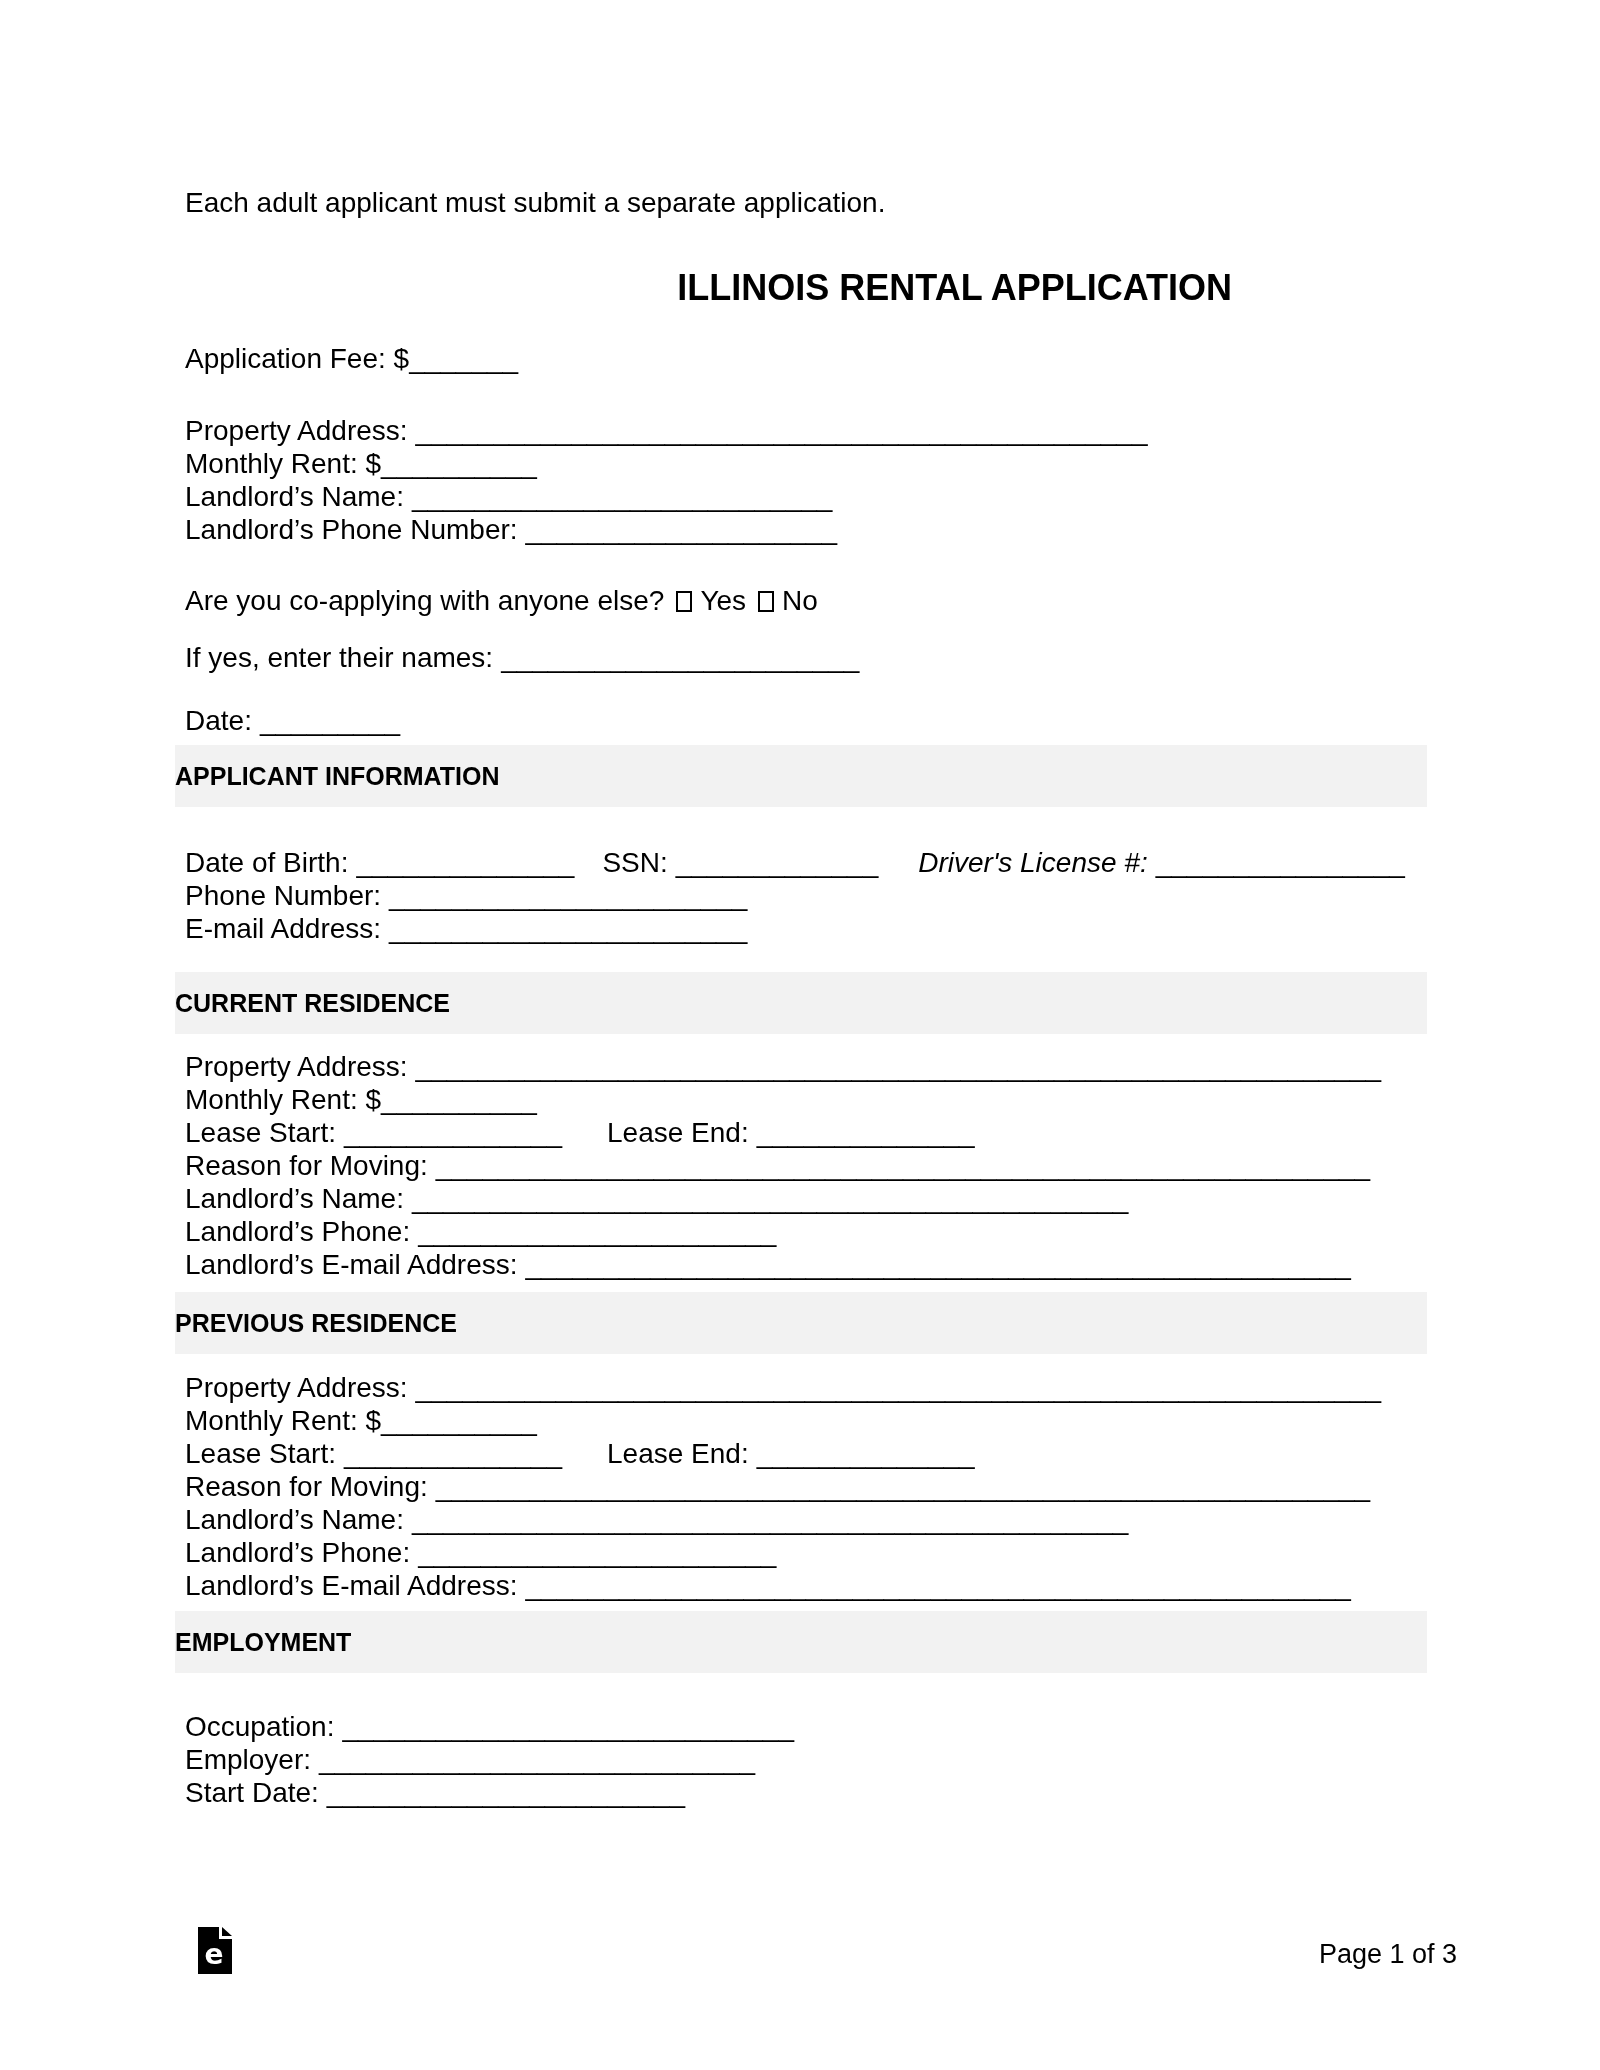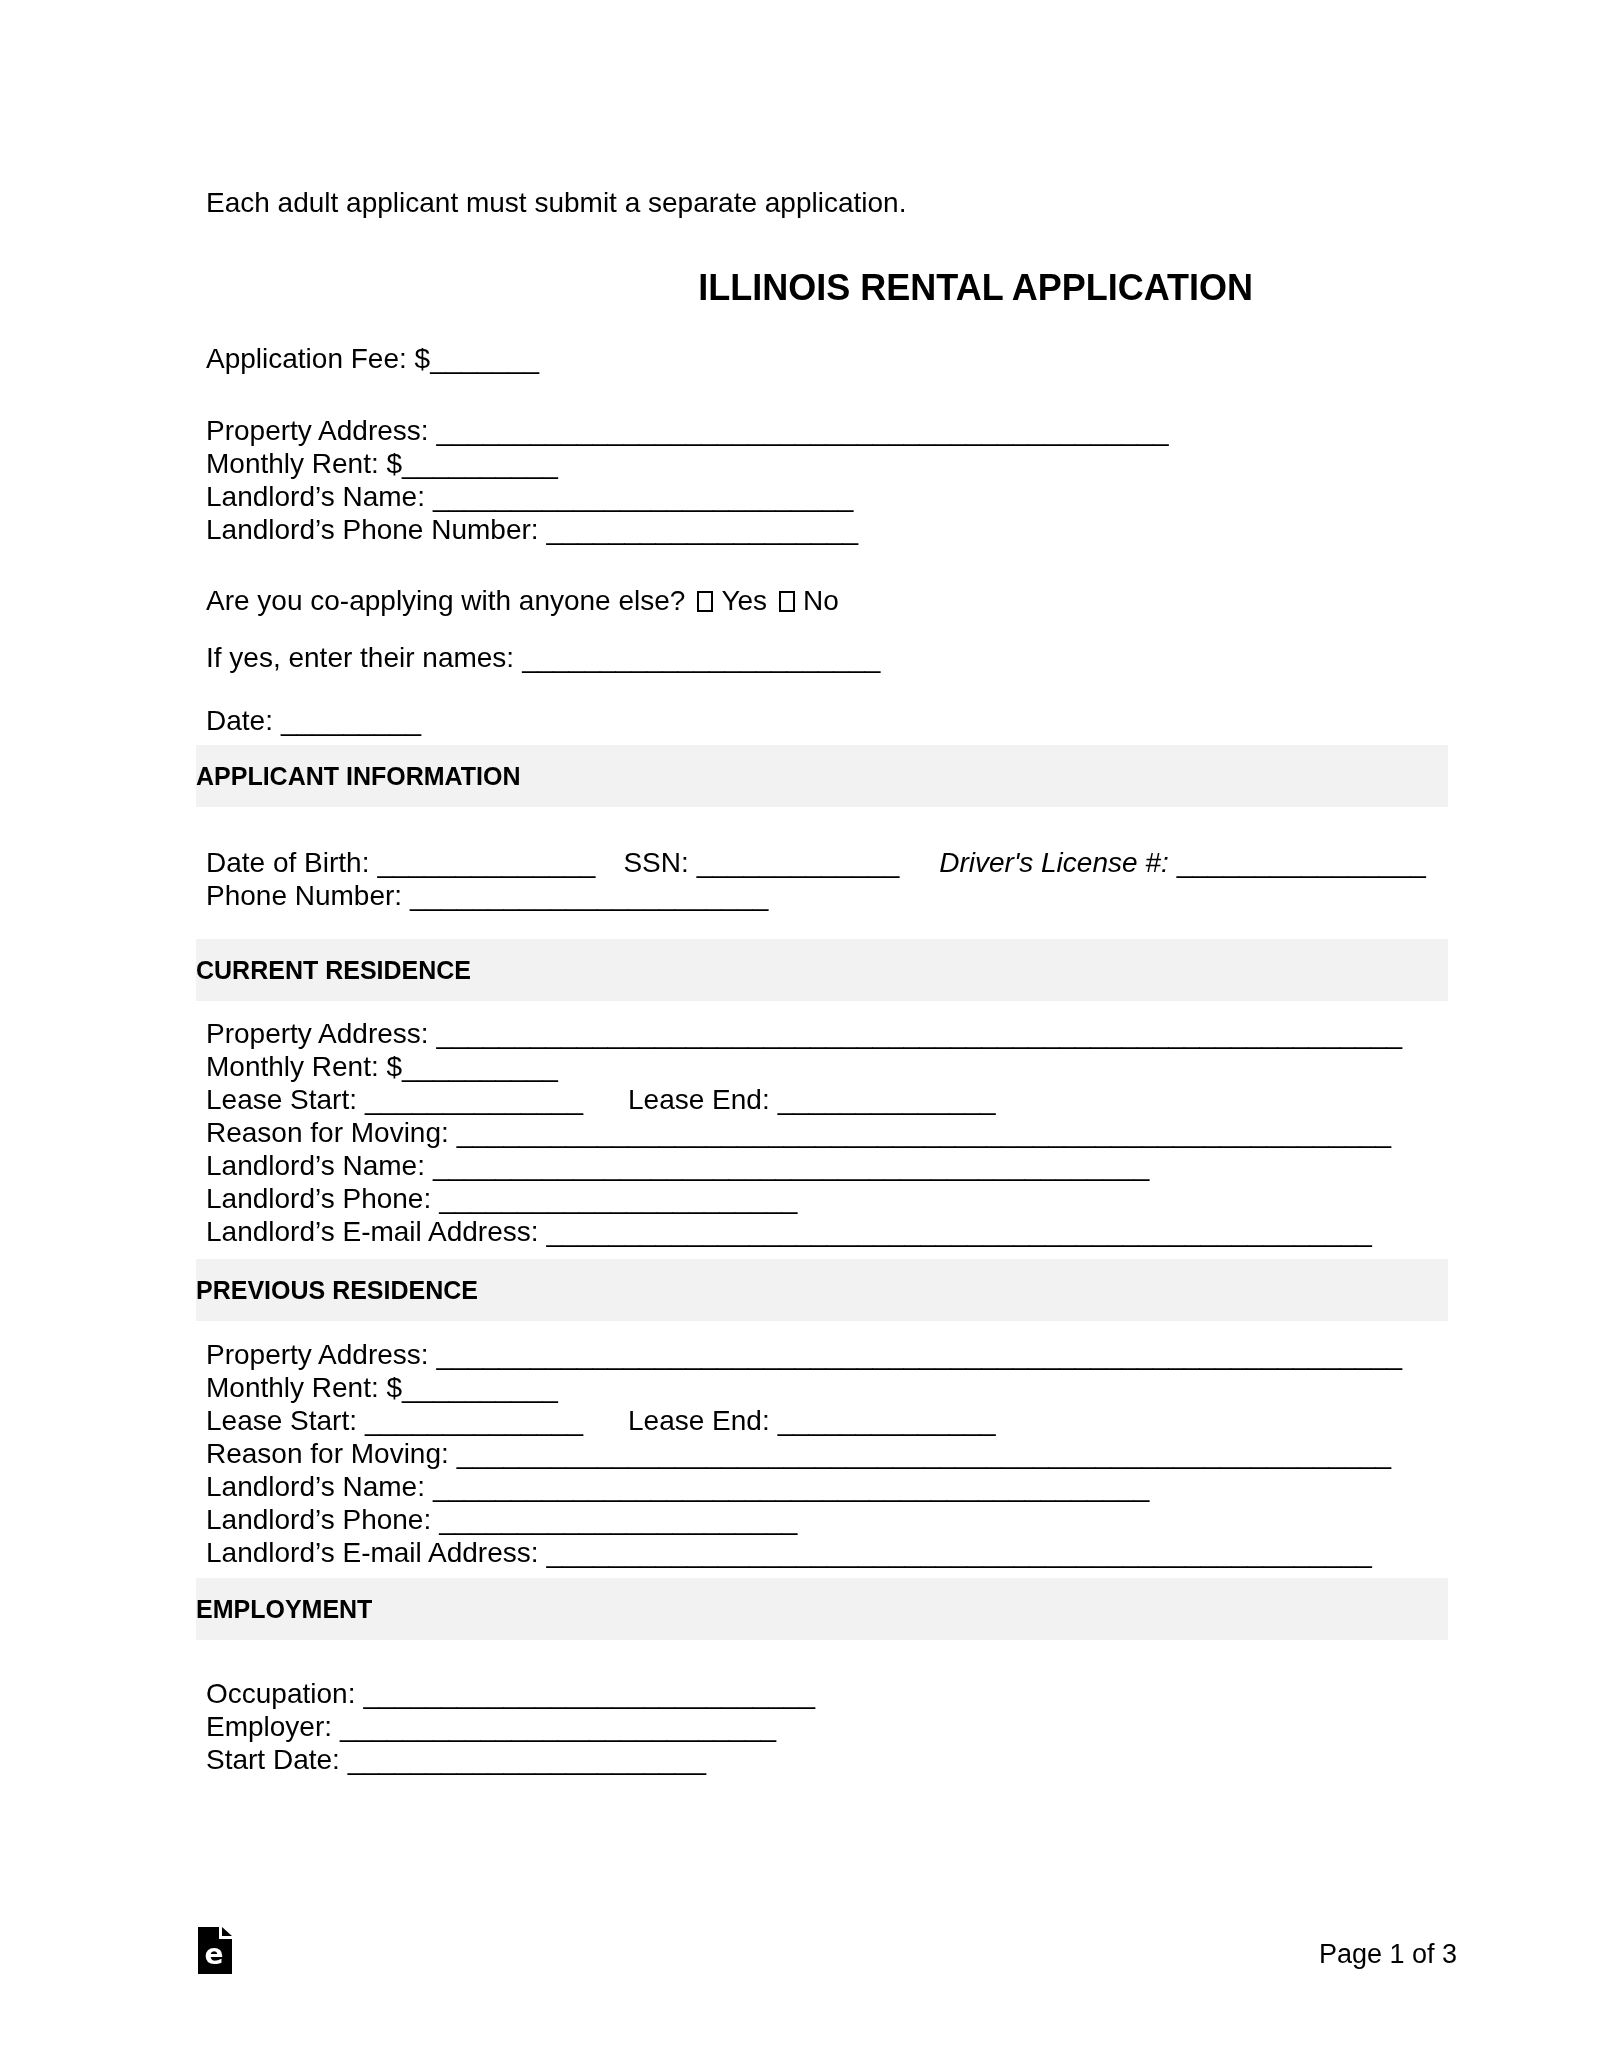--- a/index.html
+++ b/index.html
@@ -6,21 +6,20 @@
   html, body { background: #ffffff; }
   .page {
     position: relative;
     width: 1600px;
     height: 2070px;
     background: #ffffff;
     color: #000000;
     font-family: "Liberation Sans", sans-serif;
     font-size: 28px;
     overflow: hidden;
-    padding-left: 21px;
   }
   .content { padding: 186px 0 0 185px; width: 1232px; }
   .row { height: 33px; line-height: 33px; white-space: nowrap; }
   .lbl { margin-right: 8px; }
   .lbl.tight { margin-right: 0; }
   .line { letter-spacing: 0; }
   .title {
     margin-top: 47px;
     height: 44px; line-height: 44px;
     font-size: 36px; font-weight: bold;
@@ -108,20 +107,23 @@
 
     <div class="band band1">APPLICANT INFORMATION</div>
 
     <div class="group gapp">
       <div class="row">
         <span class="lbl">Date of Birth:</span><span class="line">______________</span><span class="lbl seg-ssn">SSN:</span><span class="line">_____________</span><span class="lbl seg-dl">Driver's License #:</span><span class="line">________________</span>
       </div>
       <div class="row">
         <span class="lbl">Phone Number:</span><span class="line">_______________________</span>
       </div>
+      <div class="row">
+        <span class="lbl">E-mail Address:</span><span class="line">_______________________</span>
+      </div>
     </div>
 
     <div class="band band2">CURRENT RESIDENCE</div>
 
     <div class="group gcur">
       <div class="row">
         <span class="lbl">Property Address:</span><span class="line">______________________________________________________________</span>
       </div>
       <div class="row">
         <span class="lbl tight">Monthly Rent: $</span><span class="line">__________</span>

